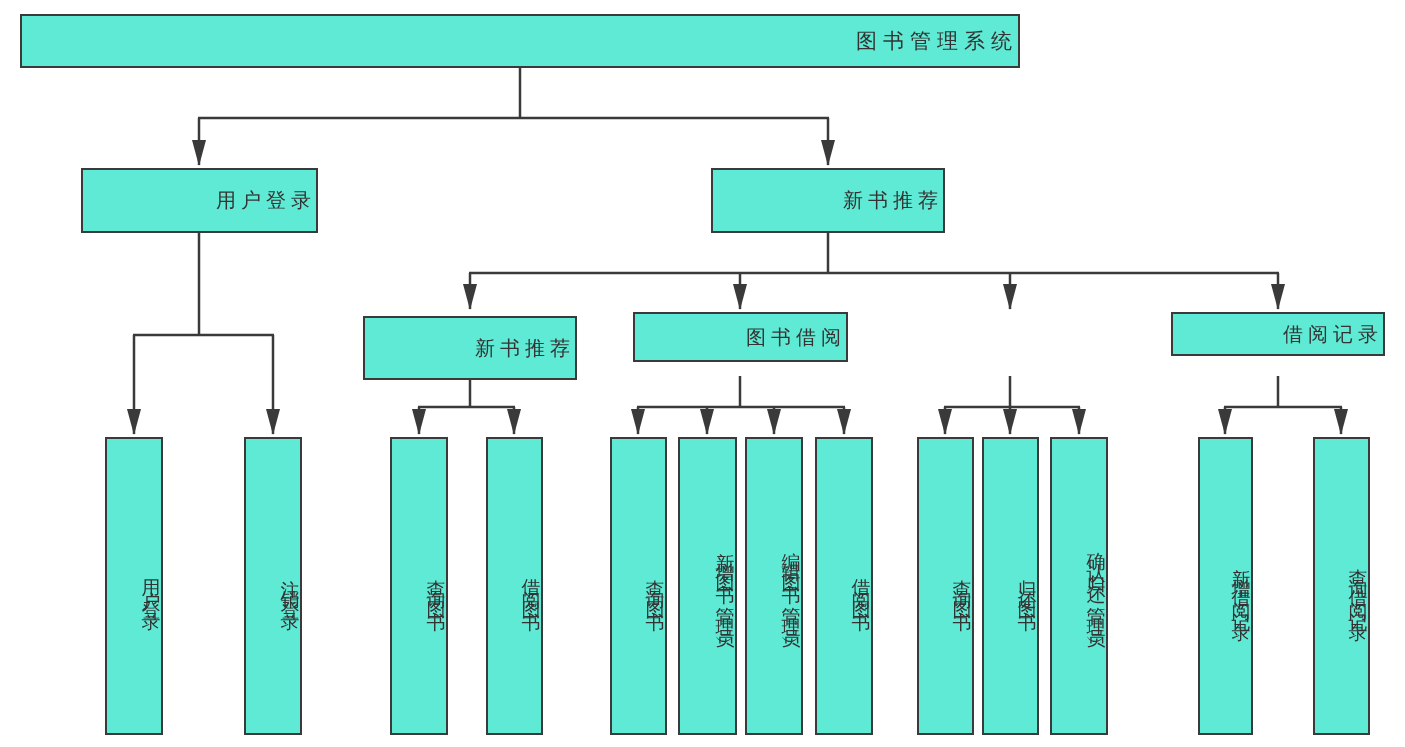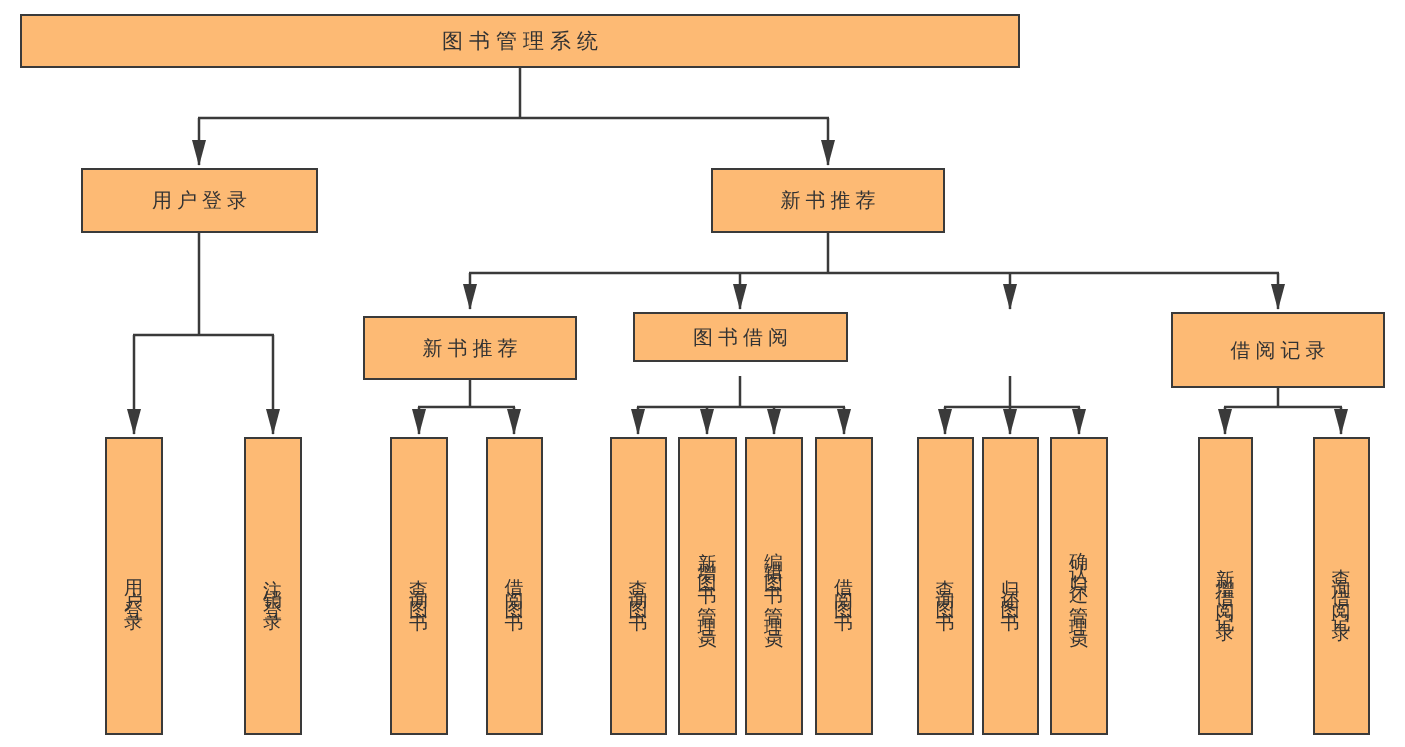--- a/index.html
+++ b/index.html
@@ -23,24 +23,24 @@
     height: 747px;
   }
   .connectors line {
     stroke: #3a3a3a;
     stroke-width: 2.5;
   }
   .node {
     position: absolute;
     box-sizing: border-box;
     border: 2.5px solid #3a3a3a;
-    background: #fdba74;
+    background: #5eead4;
     display: flex;
     align-items: center;
-    justify-content: center;
+    justify-content: flex-end;
     color: #333333;
   }
   .node.h span {
     font-size: 20px;
     letter-spacing: 5px;
     text-indent: 5px;
     color: #333333;
     white-space: nowrap;
   }
   .node.root span {
@@ -131,21 +131,21 @@
   <div class="node h" style="left:711px;top:168px;width:234px;height:65px">
     <span>新书推荐</span>
   </div>
 
   <div class="node h" style="left:363px;top:316px;width:214px;height:64px">
     <span>新书推荐</span>
   </div>
   <div class="node h" style="left:633px;top:312px;width:215px;height:50px">
     <span>图书借阅</span>
   </div>
-  <div class="node h" style="left:1171px;top:312px;width:214px;height:76px">
+  <div class="node h" style="left:1171px;top:312px;width:214px;height:44px">
     <span>借阅记录</span>
   </div>
 
   <div class="node v" style="left:105px;top:437px;width:58px;height:298px">
     <span>用户登录</span>
   </div>
   <div class="node v" style="left:244px;top:437px;width:58px;height:298px">
     <span>注销登录</span>
   </div>
   <div class="node v" style="left:390px;top:437px;width:58px;height:298px">

